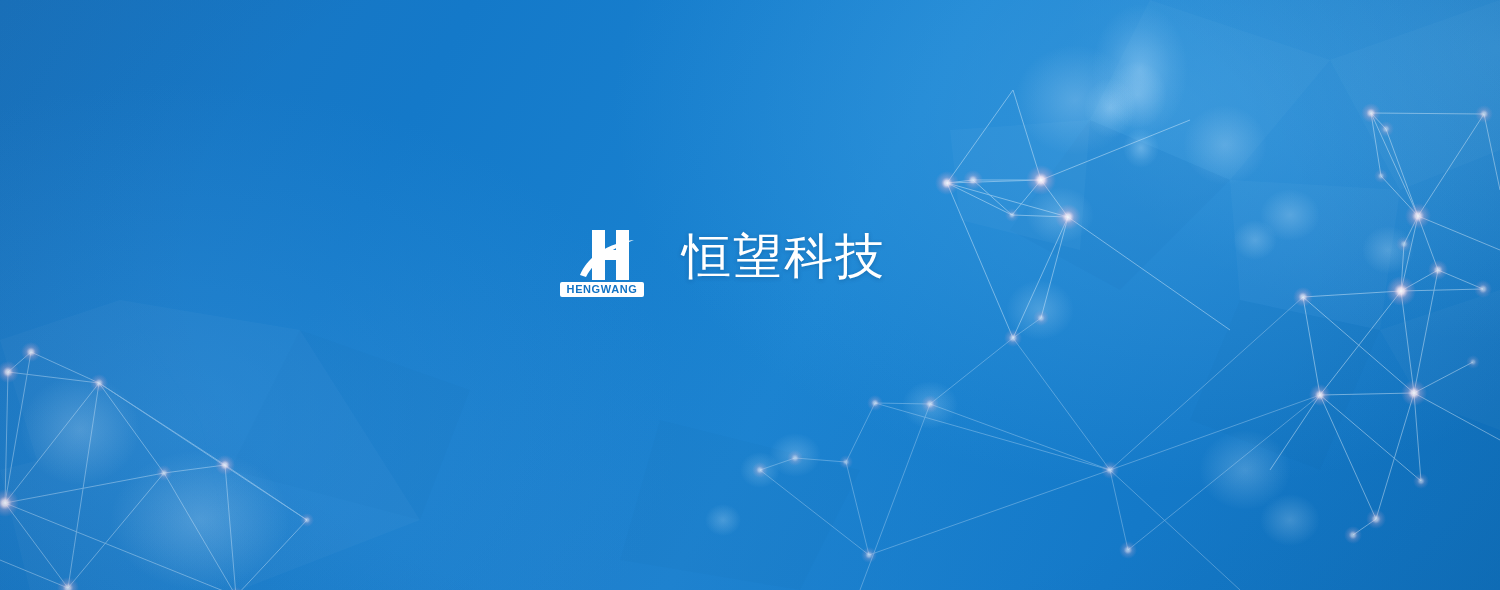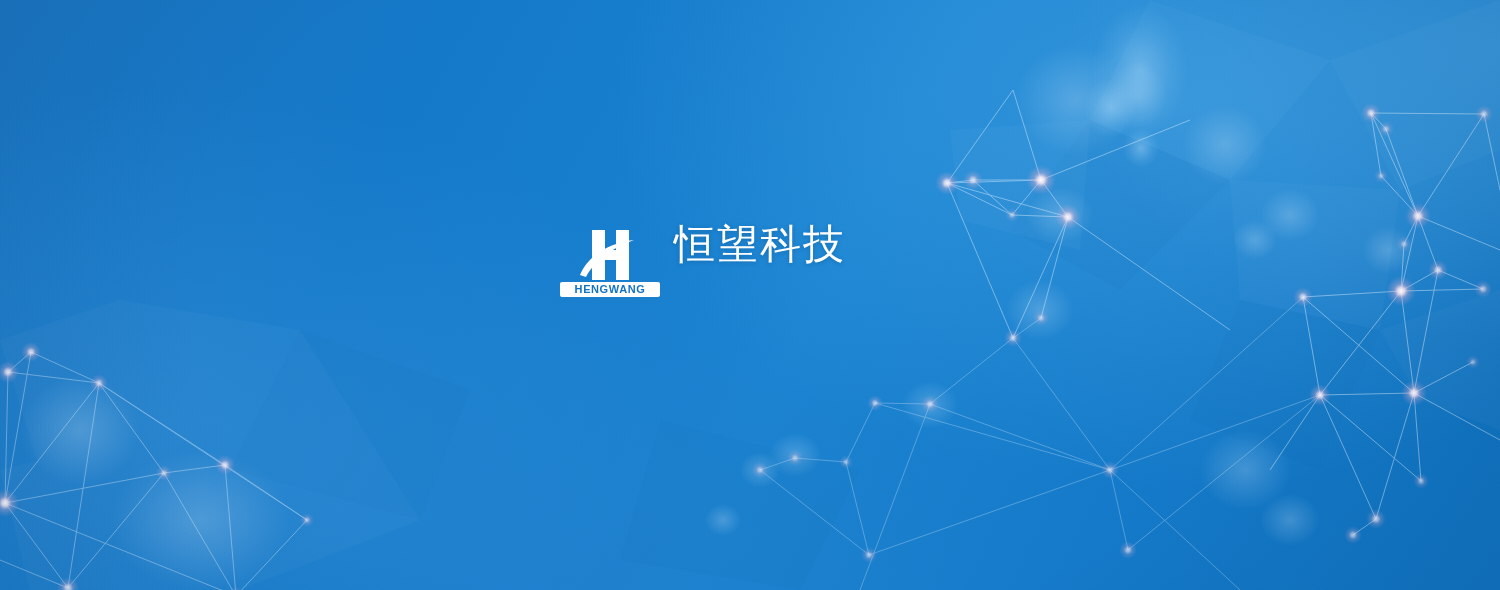--- a/index.html
+++ b/index.html
@@ -51,44 +51,44 @@
     gap: 14px;
   }
   .logo-mark {
     width: 100px;
     flex: 0 0 100px;
     margin-top: 6px;
   }
   .logo-glyph { display: block; width: 100px; height: 50px; }
   .logo-wordbar {
     margin-top: 2px;
-    width: 100px;
+    width: 84px;
     height: 15px;
     background: #ffffff;
     border-radius: 2px;
     display: flex;
     align-items: center;
     justify-content: center;
   }
   .logo-wordbar span {
     color: #1273c4;
     font-size: 11px;
     font-weight: bold;
     letter-spacing: 0.6px;
     line-height: 1;
     font-family: "Liberation Sans", "DejaVu Sans", sans-serif;
   }
   .brand-title {
     color: #ffffff;
-    font-size: 41px;
+    font-size: 49px;
     line-height: 1;
     font-weight: normal;
     letter-spacing: 2px;
     white-space: nowrap;
-    margin: 0;
+    margin: 8px;
     text-shadow: 0 1px 4px rgba(6,50,95,0.30);
   }
   .brand-tagline {
     color: #ffffff;
     font-size: 34px;
     line-height: 1;
     font-weight: normal;
     letter-spacing: 2px;
     white-space: nowrap;
     margin: 14px 0 0 0;

